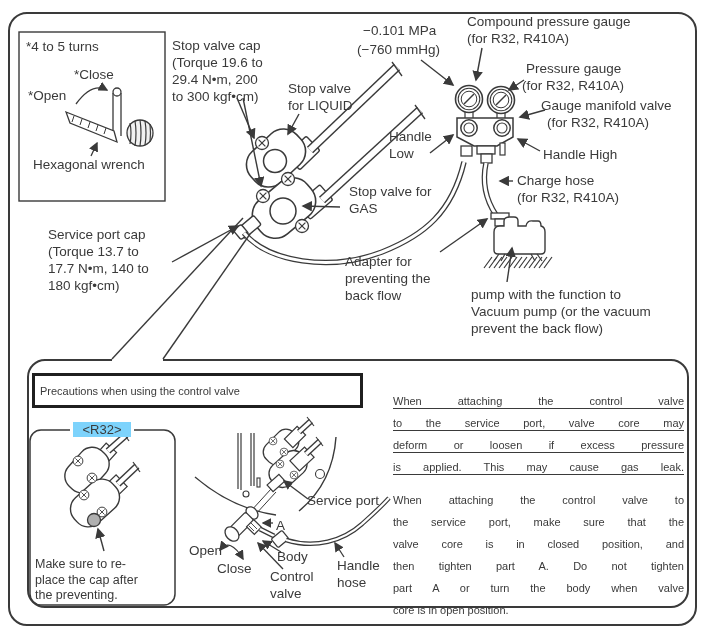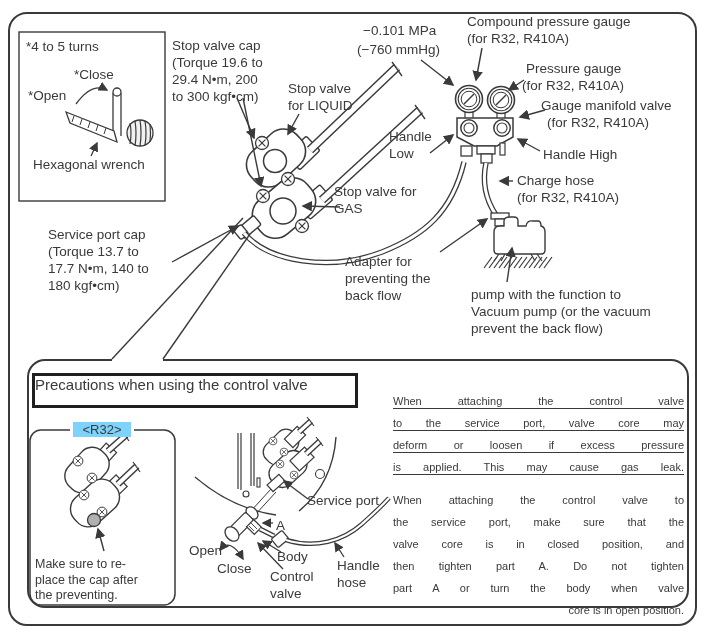--- a/index.html
+++ b/index.html
@@ -2,27 +2,27 @@
 <html><head>
 <meta charset="utf-8">
 <style>
   html,body{margin:0;padding:0;background:#fff;}
   #page{position:relative;width:705px;height:634px;background:#fff;
         font-family:"Liberation Sans",sans-serif;color:#3a3a3a;overflow:hidden;}
   svg{position:absolute;left:0;top:0;}
   .lbl{position:absolute;font-size:13.5px;line-height:17px;white-space:nowrap;color:#3a3a3a;}
   .lbl div{white-space:nowrap;}
   .title-box{position:absolute;left:32px;top:373px;width:320px;height:29px;
-             border:3.5px solid #1f1f1f;display:flex;
-             font-size:15px;background:#fff;}
+             border:3.5px solid #1f1f1f;display:flex;align-items:center;
+             padding-left:5px;font-size:11px;background:#fff;}
   .r32tag{position:absolute;left:73px;top:422px;width:58px;text-align:center;
           font-size:13px;font-weight:normal;background:#7dd3fc;}
   .para-col{position:absolute;left:393px;top:390px;width:291px;font-size:11px;}
   .para-col .jline{text-align:justify;text-align-last:justify;line-height:22px;}
-  .para-col .lline{text-align:right;line-height:22px;}
+  .para-col .lline{text-align:left;line-height:22px;}
   .u .jline,.u .lline{text-decoration:underline;text-underline-offset:3px;
                       text-decoration-thickness:1px;}
   .p2{margin-top:11px;}
   .note{position:absolute;left:35px;top:557px;font-size:12.5px;line-height:15.5px;}
 </style>
 </head>
 <body>
 
 <div id="page">
 
@@ -235,21 +235,21 @@
   <div>(Torque 19.6 to</div>
   <div>29.4 N•m, 200</div>
   <div>to 300 kgf•cm)</div>
 </div>
 
 <div class="lbl" style="left:288px;top:80px">
   <div>Stop valve</div>
   <div>for LIQUID</div>
 </div>
 
-<div class="lbl" style="left:334px;top:183px">
+<div class="lbl" style="left:349px;top:183px">
   <div>Stop valve for</div>
   <div>GAS</div>
 </div>
 
 <div class="lbl" style="left:48px;top:226px">
   <div>Service port cap</div>
   <div>(Torque 13.7 to</div>
   <div>17.7 N•m, 140 to</div>
   <div>180 kgf•cm)</div>
 </div>

